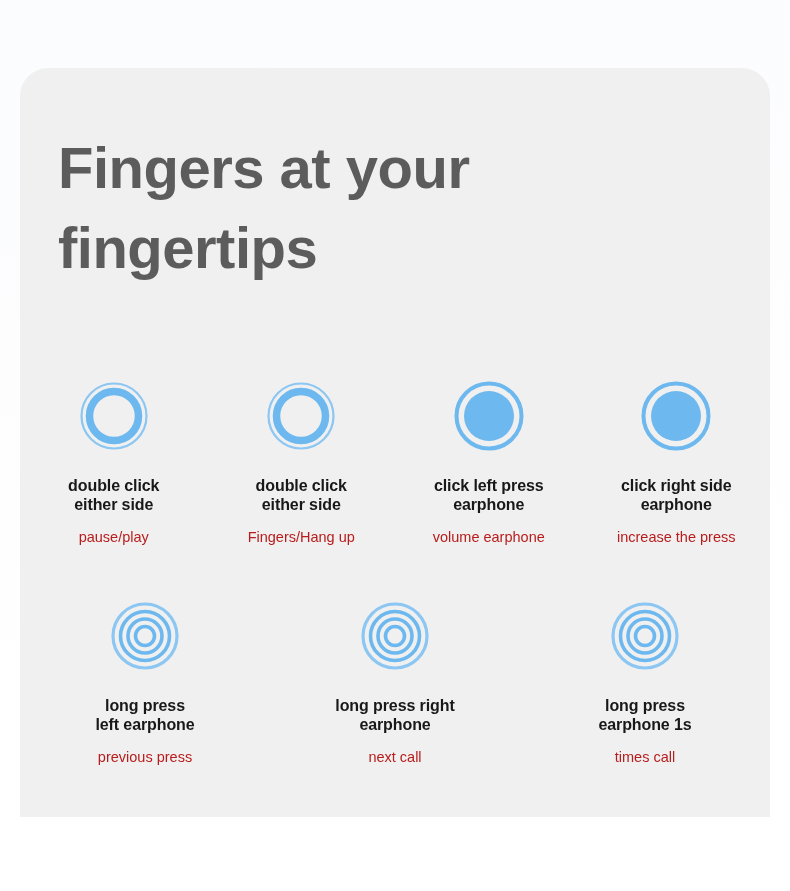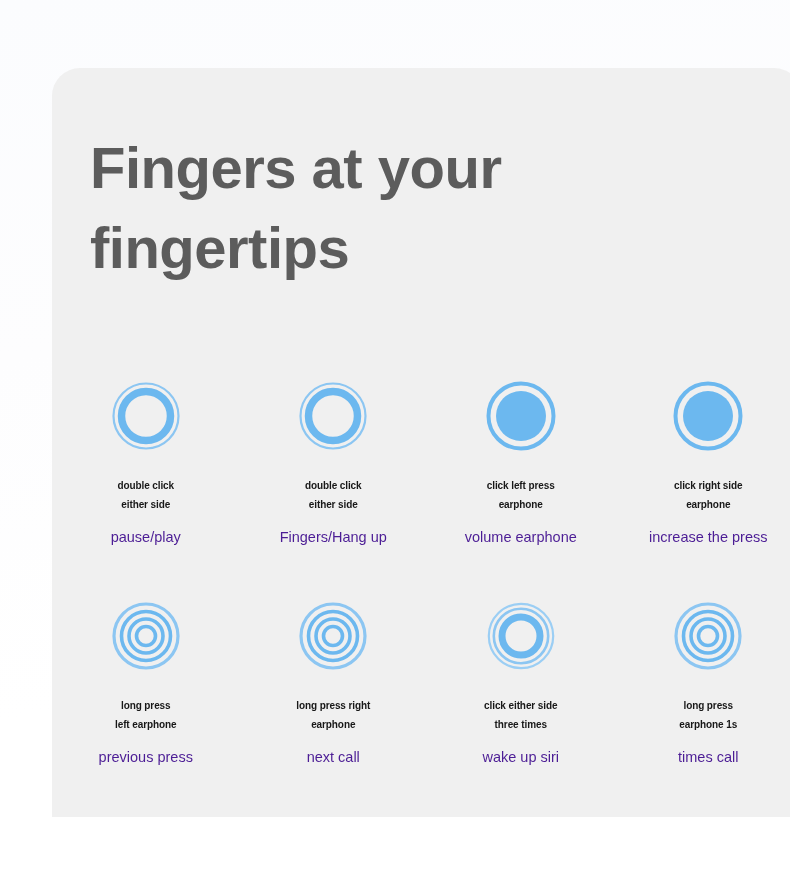--- a/index.html
+++ b/index.html
@@ -11,21 +11,20 @@
     height: 891px;
     overflow: hidden;
     font-family: "Liberation Sans", sans-serif;
     background: linear-gradient(170deg, #fbfcfe 0%, #fdfdfe 35%, #ffffff 70%, #ffffff 100%);
     position: relative;
   }
 
   #page-root {
     position: absolute;
     inset: 0;
-    margin-left: 32px;
   }
 
   .card {
     position: absolute;
     left: 20px;
     top: 68px;
     width: 750px;
     height: 749px;
     background: #f0f0f0;
     border-top-left-radius: 28px;
@@ -77,35 +76,35 @@
     align-items: center;
     justify-content: center;
   }
 
   .icon-wrap svg {
     display: block;
   }
 
   .label {
     margin-top: 25px;
-    font-size: 10px;
+    font-size: 16px;
     line-height: 19px;
     font-weight: bold;
     color: #181818;
     text-align: center;
     white-space: pre-line;
     letter-spacing: -0.1px;
   }
 
   .caption {
     margin-top: 14px;
     font-size: 14.5px;
     line-height: 18px;
     font-weight: normal;
-    color: #4c1d95;
+    color: #b91c1c;
     text-align: center;
   }
 </style>
 </head>
 <body>
 
 <div id="page-root">
 
   <div class="card">
 
@@ -189,32 +188,20 @@
               <circle cx="35" cy="35" r="24.5" fill="none" stroke="#6cb8ef" stroke-width="3.6"></circle>
               <circle cx="35" cy="35" r="17" fill="none" stroke="#6cb8ef" stroke-width="3.6"></circle>
               <circle cx="35" cy="35" r="9.5" fill="none" stroke="#6cb8ef" stroke-width="3.6"></circle>
             </svg>
           </div>
           <div class="label">long press right
 earphone</div>
           <div class="caption">next call</div>
         </div>
 
-        <div class="cell">
-          <div class="icon-wrap">
-            <svg width="70" height="70" viewBox="0 0 70 70">
-              <circle cx="35" cy="35" r="32.2" fill="none" stroke="#9bcef4" stroke-width="2.2"></circle>
-              <circle cx="35" cy="35" r="27.2" fill="none" stroke="#8cc6f2" stroke-width="2.6"></circle>
-              <circle cx="35" cy="35" r="19" fill="none" stroke="#6cb8ef" stroke-width="7"></circle>
-            </svg>
-          </div>
-          <div class="label">click either side
-three times</div>
-          <div class="caption">wake up siri</div>
-        </div>
 
         <div class="cell">
           <div class="icon-wrap">
             <svg width="70" height="70" viewBox="0 0 70 70">
               <circle cx="35" cy="35" r="32" fill="none" stroke="#8cc6f2" stroke-width="3.2"></circle>
               <circle cx="35" cy="35" r="24.5" fill="none" stroke="#6cb8ef" stroke-width="3.6"></circle>
               <circle cx="35" cy="35" r="17" fill="none" stroke="#6cb8ef" stroke-width="3.6"></circle>
               <circle cx="35" cy="35" r="9.5" fill="none" stroke="#6cb8ef" stroke-width="3.6"></circle>
             </svg>
           </div>

